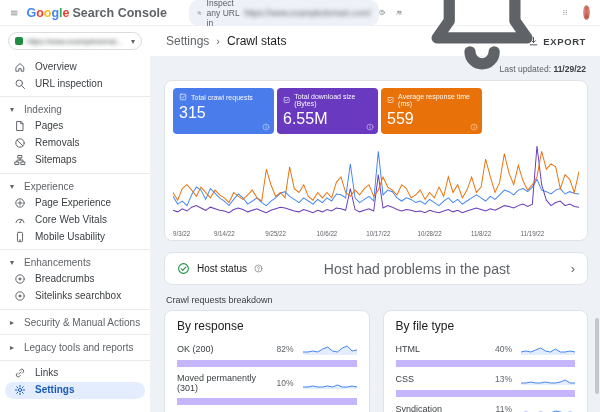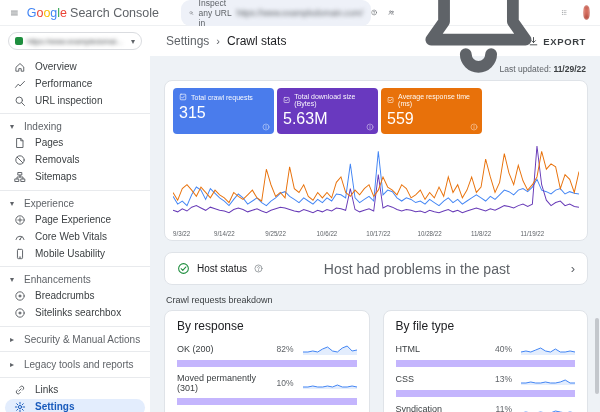--- a/index.html
+++ b/index.html
@@ -4,21 +4,21 @@
 <style>
   * { margin:0; padding:0; box-sizing:border-box; }
   html,body { width:600px; height:412px; overflow:hidden; background:#fff;
     font-family:"Liberation Sans", sans-serif; color:#3c4043; }
   .app { width:600px; height:412px; display:flex; flex-direction:column; position:relative; }
 
   
   header { height:26px; flex:0 0 26px; display:flex; align-items:center; padding:0 10px;
     background:#fff; border-bottom:1px solid #eef0f2; }
   .hamburger { width:16px; height:16px; color:#5f6368; margin-right:8px; cursor:pointer; }
-  .logo { display:flex; align-items:baseline; gap:3px; font-size:12.5px; white-space:nowrap; }
+  .logo { display:flex; align-items:baseline; gap:3px; font-size:12.5px; white-space:nowrap;font-weight:bold; }
   .logo .suffix { color:#5f6368; }
   .h-search { flex:1; max-width:300px; margin-left:22px; height:26px; background:#eef1f8;
     border-radius:9px; display:flex; align-items:center; padding:0 8px; gap:5px; color:#5f6368; font-size:8.5px; }
   .h-search .icon { width:10px; height:10px; }
   .blurred { filter:blur(2px); user-select:none; }
   .h-right { margin-left:auto; display:flex; align-items:center; gap:11px; color:#5f6368; }
   .h-right .icon { width:13px; height:13px; }
   .bell-wrap { position:relative; }
   .avatar { width:15px; height:15px; border-radius:50%; overflow:hidden; margin-left:4px; }
   .avatar > div { width:100%; height:100%; background:radial-gradient(circle at 40% 40%, #e07a6a, #a83c30); filter:blur(1.5px); }
@@ -169,28 +169,20 @@
             <span class="icon">
               <svg viewBox="0 0 16 16" fill="none" stroke="currentColor" stroke-width="1.3" stroke-linecap="round" stroke-linejoin="round">
                 <path d="M3 8l5-4.6L13 8v5.6H9.6v-3.4H6.4v3.4H3z"></path>
               </svg>
             </span>
             <span>Overview</span>
           </div>
           <div class="nav-item">
             <span class="icon">
               <svg viewBox="0 0 16 16" fill="none" stroke="currentColor" stroke-width="1.3" stroke-linecap="round" stroke-linejoin="round">
-                <path d="M2 12.5l3.6-4.3 2.5 2.4L14 4.5"></path>
-              </svg>
-            </span>
-            <span>Performance</span>
-          </div>
-          <div class="nav-item">
-            <span class="icon">
-              <svg viewBox="0 0 16 16" fill="none" stroke="currentColor" stroke-width="1.3" stroke-linecap="round" stroke-linejoin="round">
                 <circle cx="7" cy="7" r="4.3"></circle>
                 <path d="M10.3 10.3L14 14"></path>
               </svg>
             </span>
             <span>URL inspection</span>
           </div>
           <div class="nav-divider"></div>
           <div class="nav-section">
             <span class="caret">▾</span>
             <span>Indexing</span>
@@ -360,21 +352,21 @@
               <div class="tile" style="background:#6939bf">
                 <div class="tile-label">
                   <span class="icon">
                     <svg viewBox="0 0 16 16" fill="none" stroke="currentColor" stroke-width="1.3" stroke-linecap="round" stroke-linejoin="round">
                       <rect x="2.4" y="2.4" width="11.2" height="11.2" rx="1.6"></rect>
                       <path d="M5 8.3l2 2 4-4.4"></path>
                     </svg>
                   </span>
                   <span>Total download size (Bytes)</span>
                 </div>
-                <div class="tile-value">5.63M</div>
+                <div class="tile-value">6.55M</div>
                 <span class="info icon">
                   <svg viewBox="0 0 16 16" fill="none" stroke="currentColor" stroke-width="1.3" stroke-linecap="round" stroke-linejoin="round">
                     <circle cx="8" cy="8" r="6"></circle>
                     <path d="M8 7.2v4M8 4.6v.6"></path>
                   </svg>
                 </span>
               </div>
               <div class="tile" style="background:#e8710a">
                 <div class="tile-label">
                   <span class="icon">

